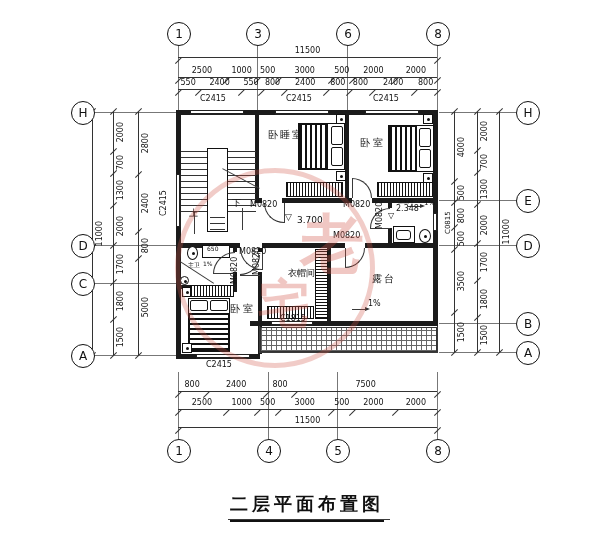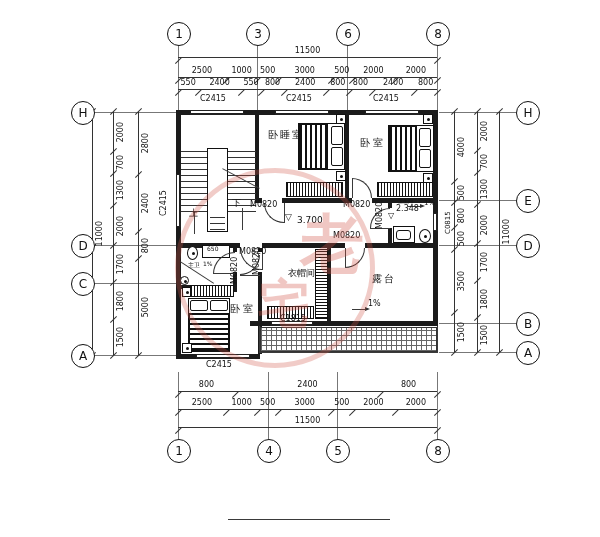--- a/index.html
+++ b/index.html
@@ -197,20 +197,21 @@
       <div class="seg" style="flex-grow: 2400;">2400</div>
       <div class="seg" style="flex-grow: 800;">800</div>
       <div class="seg" style="flex-grow: 800;">800</div>
       <div class="seg" style="flex-grow: 2400;">2400</div>
       <div class="seg" style="flex-grow: 800;">800</div>
     </div>
   <div class="dimH" style="left:178px;top:378px;width:259px;height:13px;">
       <div class="seg" style="flex-grow: 800;">800</div>
       <div class="seg" style="flex-grow: 2400;">2400</div>
       <div class="seg" style="flex-grow: 800;">800</div>
+      <div class="seg" style="flex-grow: 7500;">7500</div>
     </div>
   <div class="dimH" style="left:178px;top:396px;width:259px;height:13px;">
       <div class="seg" style="flex-grow: 2500;">2500</div>
       <div class="seg" style="flex-grow: 1000;">1000</div>
       <div class="seg" style="flex-grow: 500;">500</div>
       <div class="seg" style="flex-grow: 3000;">3000</div>
       <div class="seg" style="flex-grow: 500;">500</div>
       <div class="seg" style="flex-grow: 2000;">2000</div>
       <div class="seg" style="flex-grow: 2000;">2000</div>
     </div>
@@ -448,15 +449,16 @@
       <span class="lbl" style="left: 232px; top: 199px; font-size: 9px;">下</span>
       <span class="lbl" style="left: 188px; top: 262px; font-size: 6px;">主卫</span>
       <span class="lbl" style="left: 207px; top: 246px; font-size: 6px;">650</span>
       <span class="lbl" style="left: 398px; top: 199px; font-size: 5px;">卫生间</span>
     </div>
 
   <div class="wmcircle" style="left:175px;top:168px;width:190px;height:190px;"></div>
   <div class="wm" style="left:300px;top:212px;font-size:64px;">老</div>
   <div class="wm" style="left:258px;top:278px;font-size:52px;">宅</div>
 
+  <div class="title" style="left:230px;top:492px;">二层平面布置图</div>
   <div class="tline" style="left:228px;top:519px;width:162px;height:1px;"></div>
 
 </div>
 
 </body></html>

